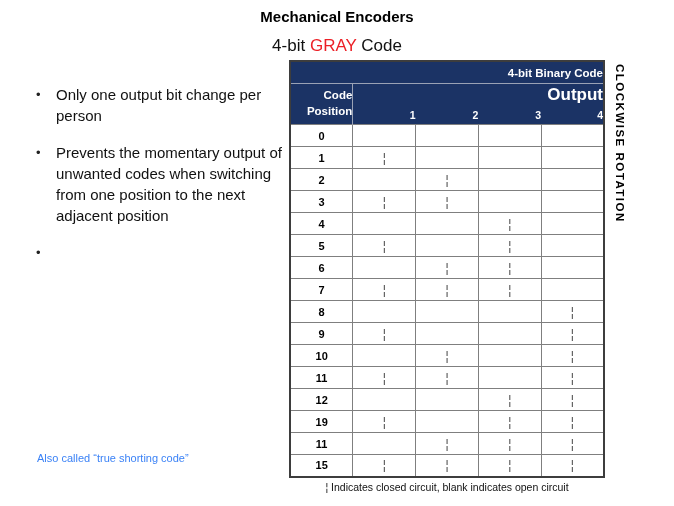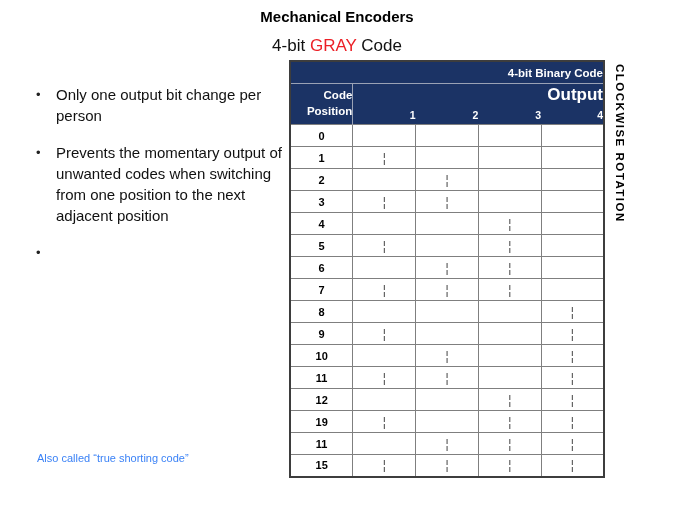--- a/index.html
+++ b/index.html
@@ -208,14 +208,15 @@
         <tr>
           <td class="pos">15</td>
           <td class="out">¦</td>
           <td class="out">¦</td>
           <td class="out">¦</td>
           <td class="out">¦</td>
         </tr>
       </tbody>
   </table>
 
+  <div class="caption">¦ Indicates closed circuit, blank indicates open circuit</div>
 
 </div>
 
 </body></html>

